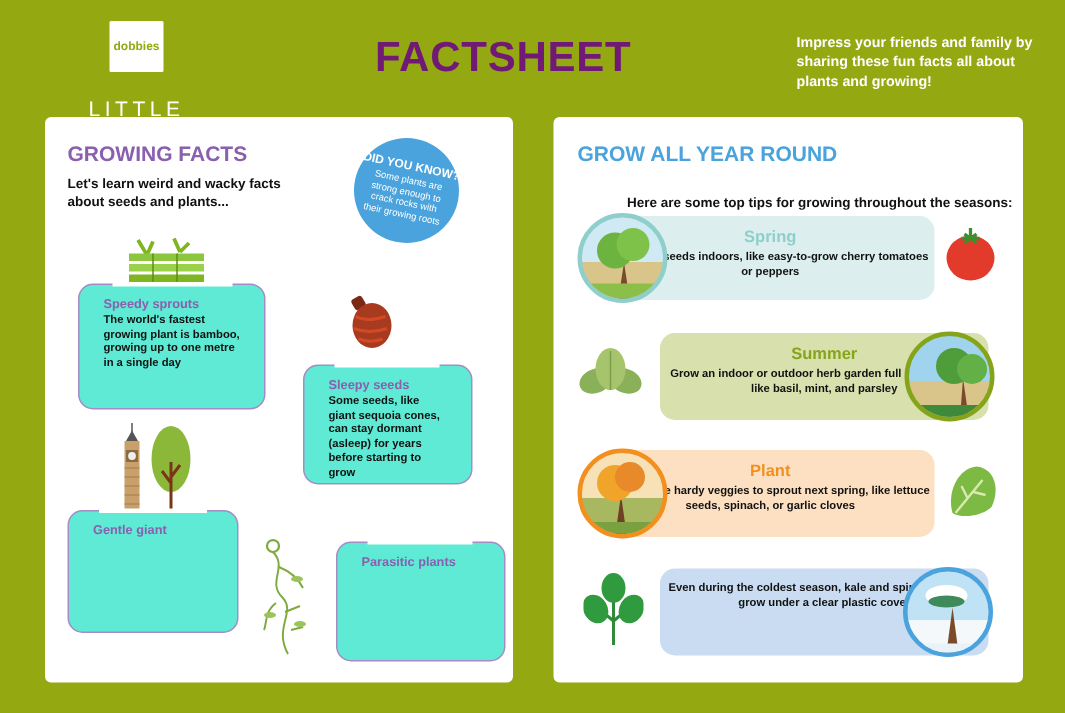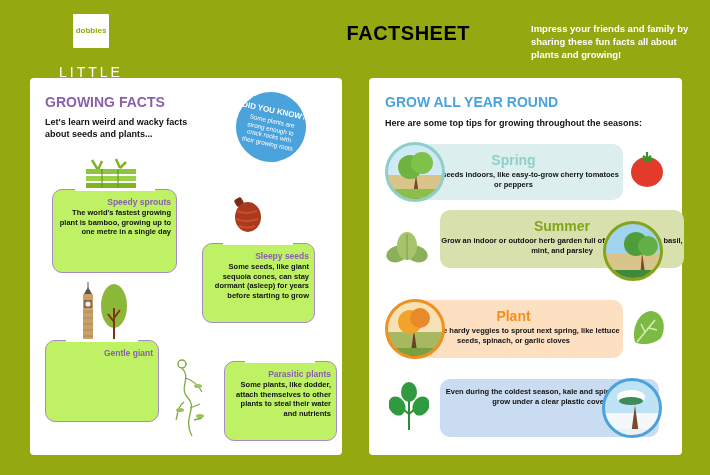--- a/index.html
+++ b/index.html
@@ -1,40 +1,40 @@
 <!DOCTYPE html>
 <html><head>
 <meta charset="utf-8">
 <style>
   * { box-sizing: border-box; margin: 0; padding: 0; }
   body { width: 710px; height: 475px; overflow: hidden; background: #93a811; font-family: "Liberation Sans", "DejaVu Sans", sans-serif; position: relative; }
   .logo { position: absolute; left: 36px; top: 14px; width: 110px; text-align: center; color: #fff; }
   .logo .brand { display: inline-block; background: #fff; color: #93a811; font-size: 8px; font-weight: bold; padding: 12px 3px; line-height: 10px; border-radius: 1px; }
   .logo .l1 { font-size: 14px; letter-spacing: 3px; line-height: 16px; margin-top: 16px; }
   .logo .l2 { font-size: 14px; letter-spacing: 3px; line-height: 16px; }
-  .title { position: absolute; left: 250px; top: 22px; width: 220px; text-align: right; color: #000000; font-size: 20px; font-weight: bold; letter-spacing: 0.5px; }
+  .title { position: absolute; left: 250px; top: 22px; width: 220px; text-align: left; color: #701a75; font-size: 28px; font-weight: bold; letter-spacing: 0.5px; }
   .intro { position: absolute; left: 531px; top: 22px; width: 170px; color: #fff; font-size: 9.5px; font-weight: bold; line-height: 13px; }
   .panel { position: absolute; top: 78px; height: 377px; background: #fff; border-radius: 4px; }
   .panel.left { left: 30px; width: 312px; }
   .panel.right { left: 369px; width: 313px; }
   .h2 { position: absolute; font-size: 14px; font-weight: bold; }
   .left .h2 { left: 15px; top: 16px; color: #8a5fae; }
   .right .h2 { left: 16px; top: 16px; color: #4aa3dc; }
   .sub { position: absolute; font-size: 9px; font-weight: bold; color: #111; line-height: 12px; }
   .left .sub { left: 15px; top: 38px; width: 150px; }
-  .right .sub { left: 16px; top: 39px; width: 290px; }
+  .right .sub { left: 16px; top: 51px; width: 290px; text-align: right; }
   .dyk { position: absolute; left: 206px; top: 14px; width: 70px; height: 70px; border-radius: 50%; background: #4aa3dc; color: #fff; text-align: center; transform: rotate(12deg); padding-top: 14px; }
   .dyk .t { font-size: 8px; font-weight: bold; }
   .dyk .b { font-size: 6.3px; line-height: 7.5px; margin-top: 2px; padding: 0 6px; }
-  .fact { position: absolute; border: 1.3px solid #a58cc4; border-radius: 10px; text-align: right; padding: 7px 5px 5px; background: #bef264; }
+  .fact { position: absolute; border: 1.3px solid #a58cc4; border-radius: 10px; text-align: left; padding: 7px 16px 5px; background: #5eead4; }
   .fact .ft { color: #8a5fae; font-size: 8.5px; font-weight: bold; margin-bottom: 1px; }
   .fact .fb { color: #111; font-size: 7.5px; font-weight: bold; line-height: 9.5px; }
   .gap { position: absolute; top: -2px; height: 3px; background: #fff; }
   .season { position: absolute; border-radius: 10px; text-align: center; padding-top: 8px; }
-  .season .st { font-size: 14px; font-weight: bold; margin-bottom: 2px; }
+  .season .st { font-size: 11px; font-weight: bold; margin-bottom: 2px; }
   .season .sb { font-size: 7.5px; font-weight: bold; color: #111; line-height: 9.5px; }
   .circ { position: absolute; width: 60px; height: 60px; border-radius: 50%; overflow: hidden; }
   .icon { position: absolute; }
 </style>
 </head>
 <body>
 
 <div class="logo">
   <span class="brand">dobbies</span>
   <div class="l1">LITTLE</div>
@@ -98,21 +98,20 @@
     <circle cx="10" cy="6" r="4" fill="none" stroke="#7eaa3e" stroke-width="1.5"></circle>
     <path d="M10 10 C20 20 6 30 16 40 C26 50 10 60 20 78 M14 20 C24 24 28 30 30 34 M12 44 C4 50 6 58 4 62 M18 50 L28 46 M22 62 L30 60" stroke="#7eaa3e" stroke-width="1.3" fill="none"></path>
     <ellipse cx="26" cy="28" rx="4" ry="2" fill="#9cc45a"></ellipse>
     <ellipse cx="8" cy="52" rx="4" ry="2" fill="#9cc45a"></ellipse>
     <ellipse cx="28" cy="58" rx="4" ry="2" fill="#9cc45a"></ellipse>
   </svg>
 
   <div class="fact" style="left:194px;top:283px;width:113px;height:80px">
     <div class="gap" style="left:20px;width:70px"></div>
     <div class="ft">Parasitic plants</div>
-    <div class="fb">Some plants, like dodder, attach themselves to other plants to steal their water and nutrients</div>
   </div>
 </div>
 
 <div class="panel right">
   <div class="h2">GROW ALL YEAR ROUND</div>
   <div class="sub">Here are some top tips for growing throughout the seasons:</div>
 
   <div class="season" style="left:35px;top:66px;width:219px;height:56px;background:#dcefee">
     <div class="st" style="color:#8ecfcb">Spring</div>
     <div class="sb">Sow new seeds indoors, like easy-to-grow cherry tomatoes or peppers</div>
@@ -123,21 +122,21 @@
         <circle cx="22" cy="22" r="12" fill="#6cb33f"></circle>
         <circle cx="34" cy="18" r="11" fill="#7fc24a"></circle>
         <rect x="0" y="44" width="60" height="16" fill="#8cbf4a"></rect>
       </svg>
   </div>
   <svg class="icon" style="left:260px;top:72px" width="36" height="38" viewBox="0 0 36 38">
     <ellipse cx="18" cy="22" rx="16" ry="15" fill="#e23b2b"></ellipse>
     <path d="M18 9 L18 2 M12 9 L24 9 M14 6 L22 12 M22 6 L14 12" stroke="#3e8e2e" stroke-width="2.2"></path>
   </svg>
 
-  <div class="season" style="left:71px;top:132px;width:244px;height:58px;background:#d8e1ad">
+  <div class="season" style="left:71px;top:144px;width:219px;height:58px;background:#d8e1ad">
     <div class="st" style="color:#86a41a">Summer</div>
     <div class="sb">Grow an indoor or outdoor herb garden full of tasty herbs like basil, mint, and parsley</div>
   </div>
   <div class="circ" style="left:234px;top:143px;border:3px solid #86a41a;background:linear-gradient(#9fd3ee 55%, #d9c58a 55%)">
     <svg width="60" height="60" viewBox="0 0 60 60">
         <path d="M34 56 L36 28 L40 56Z" fill="#7b4a2b"></path>
         <circle cx="30" cy="20" r="12" fill="#4f9d3a"></circle>
         <circle cx="42" cy="22" r="10" fill="#62b046"></circle>
         <rect x="0" y="46" width="60" height="14" fill="#3f8a3a"></rect>
       </svg>

